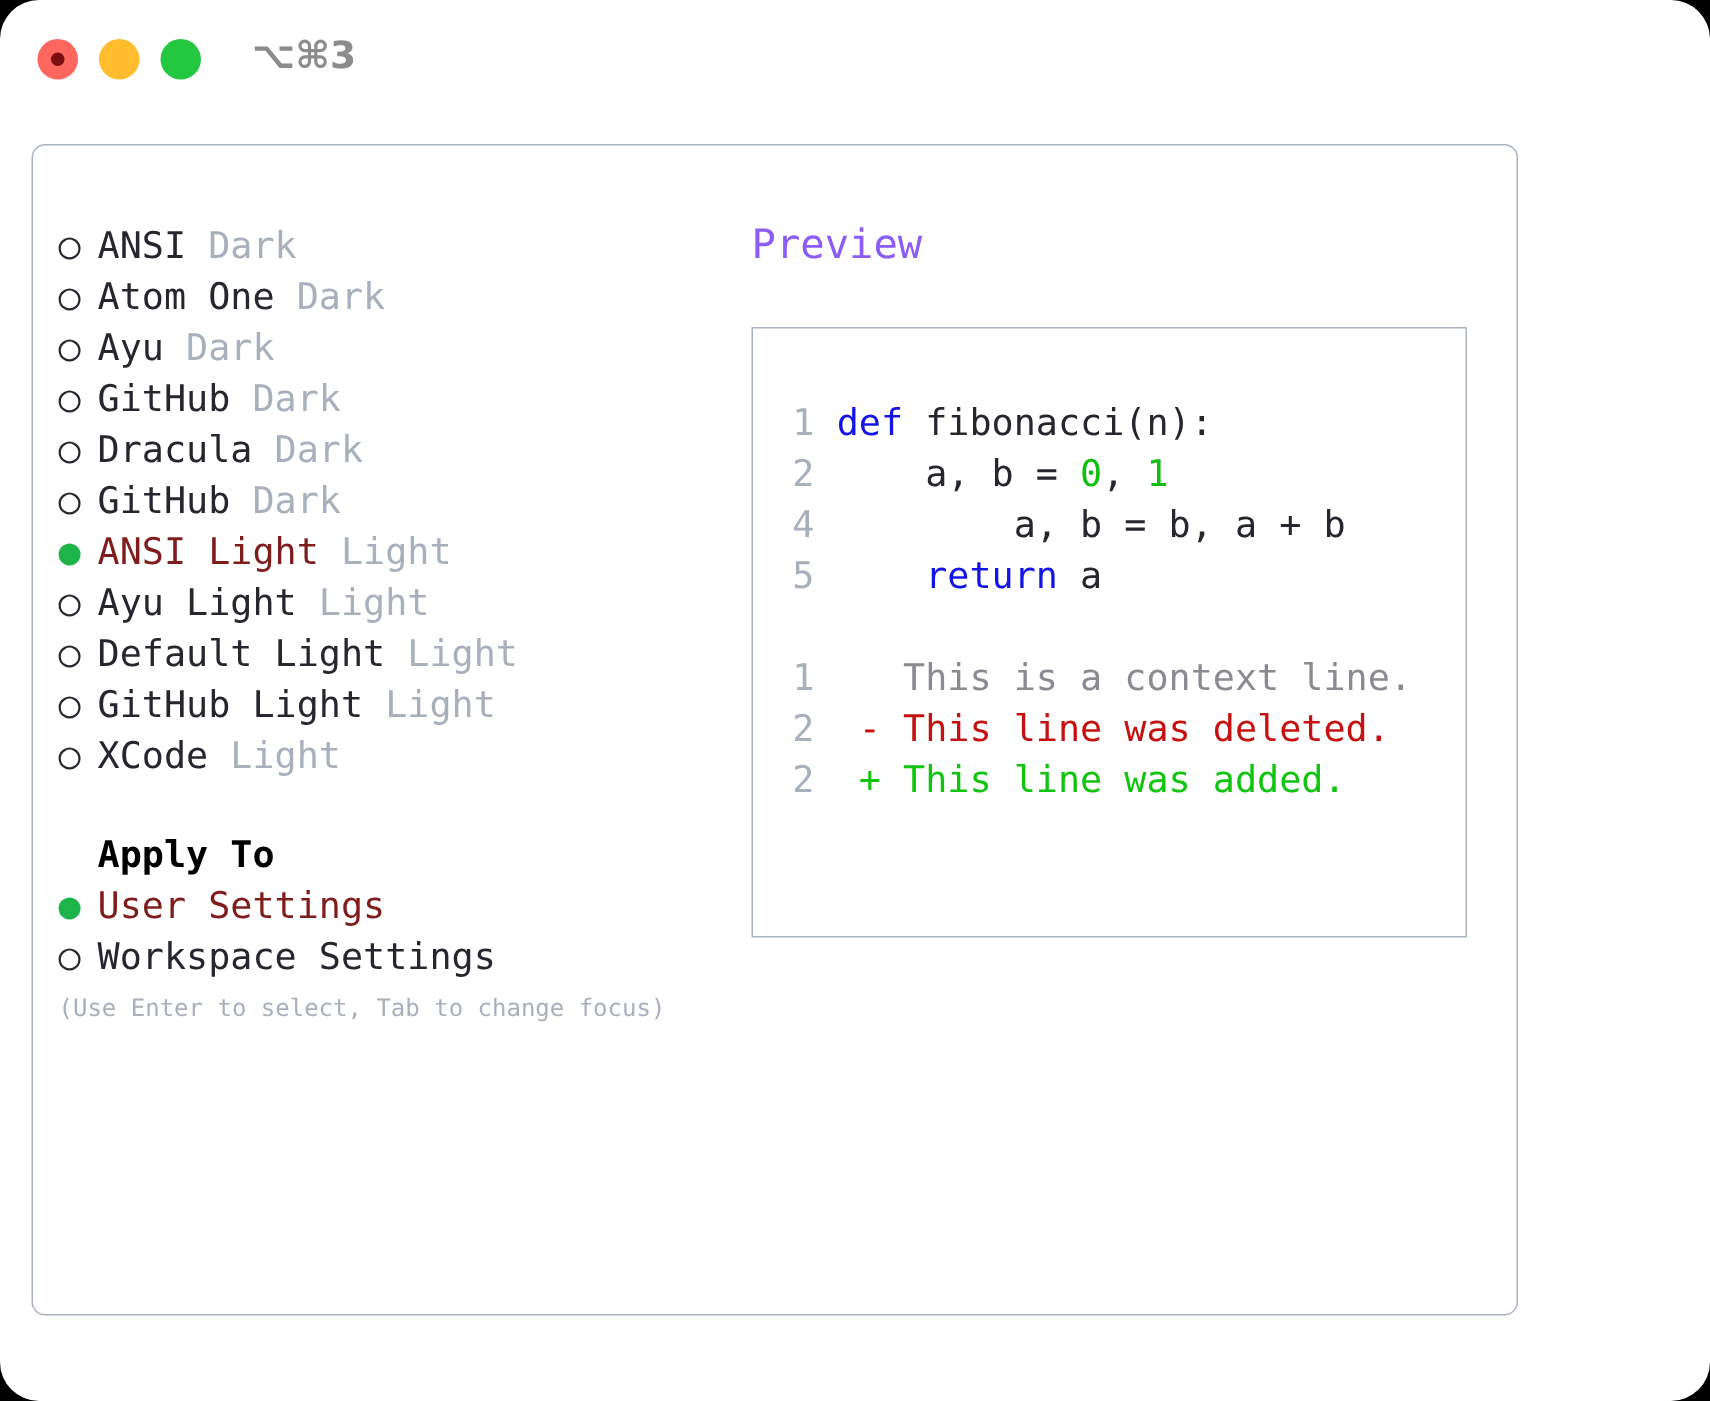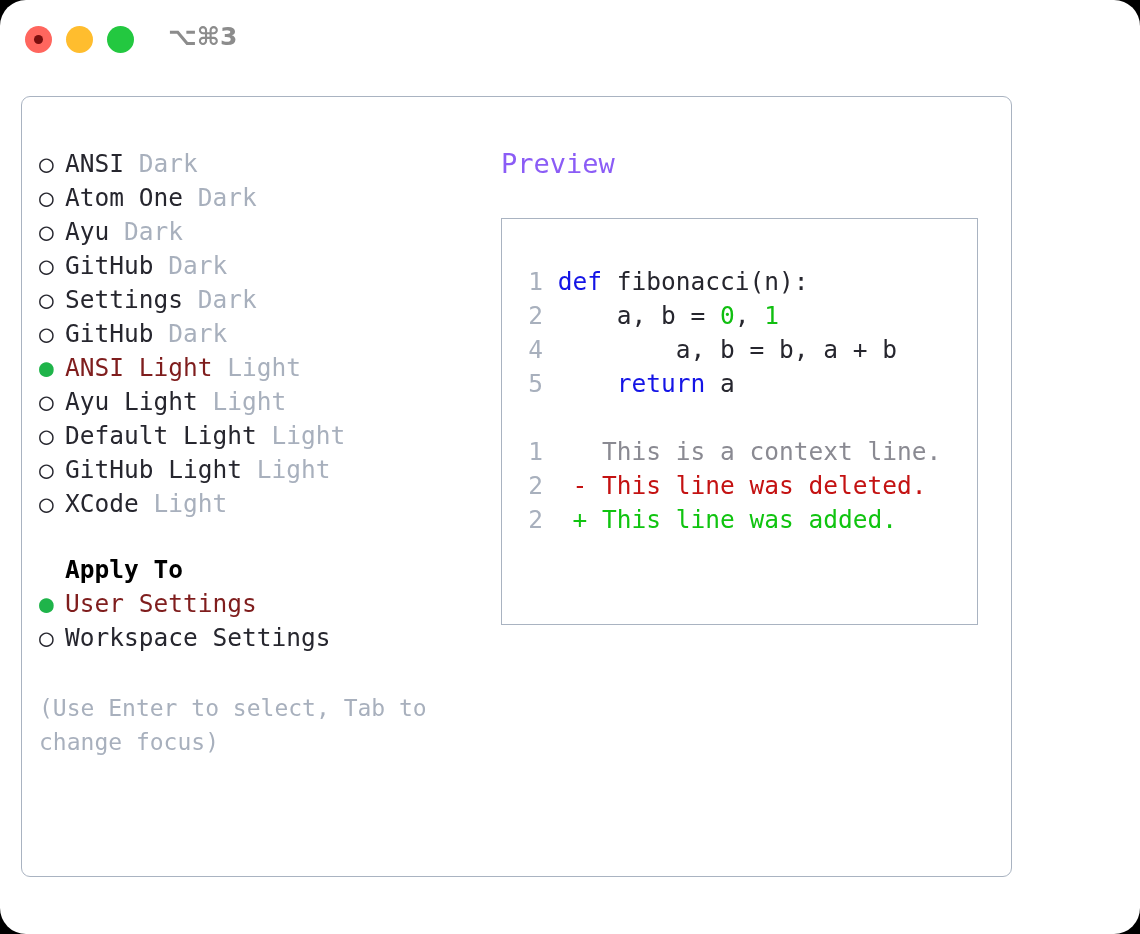--- a/index.html
+++ b/index.html
@@ -100,22 +100,21 @@
   .marker.sel   { color: #1fb44a; }
   .marker.unsel { color: #26262e; }
   .label-sel  { color: #7f1d1d; margin-top: 48px; }
   .label-unsel{ color: #26262e; }
   .suffix     { color: #a8b0bd; }
 
   #applyto-header {
     margin-top: 32px;
   }
   #hint {
-    margin-top: 36px;
-    font-size: 23px;
+    font-size: 16px;
     line-height: 34px;
     color: #a8b0bd;
     width: 410px;
   }
 
   
   #right-col {
     position: absolute;
     left: 479px;
     top: 50px;
@@ -178,21 +177,21 @@
   <div id="panel">
 
     <div id="left-col">
 
 
       <div id="theme-list">
           <div class="row"><span class="marker unsel">○ </span><span class="label-unsel">ANSI </span><span class="suffix">Dark</span></div>
           <div class="row"><span class="marker unsel">○ </span><span class="label-unsel">Atom One </span><span class="suffix">Dark</span></div>
           <div class="row"><span class="marker unsel">○ </span><span class="label-unsel">Ayu </span><span class="suffix">Dark</span></div>
           <div class="row"><span class="marker unsel">○ </span><span class="label-unsel">GitHub </span><span class="suffix">Dark</span></div>
-          <div class="row"><span class="marker unsel">○ </span><span class="label-unsel">Settings </span><span class="suffix">Dark</span></div>
+          <div class="row"><span class="marker unsel">○ </span><span class="label-unsel">Dracula </span><span class="suffix">Dark</span></div>
           <div class="row"><span class="marker unsel">○ </span><span class="label-unsel">GitHub </span><span class="suffix">Dark</span></div>
           <div class="row"><span class="marker sel">● </span><span class="label-sel">ANSI Light </span><span class="suffix">Light</span></div>
           <div class="row"><span class="marker unsel">○ </span><span class="label-unsel">Ayu Light </span><span class="suffix">Light</span></div>
           <div class="row"><span class="marker unsel">○ </span><span class="label-unsel">Default Light </span><span class="suffix">Light</span></div>
           <div class="row"><span class="marker unsel">○ </span><span class="label-unsel">GitHub Light </span><span class="suffix">Light</span></div>
           <div class="row"><span class="marker unsel">○ </span><span class="label-unsel">XCode </span><span class="suffix">Light</span></div>
         </div>
 
       <div class="row section-title" id="applyto-header"><span class="marker"> </span><span>Apply To</span></div>
 

